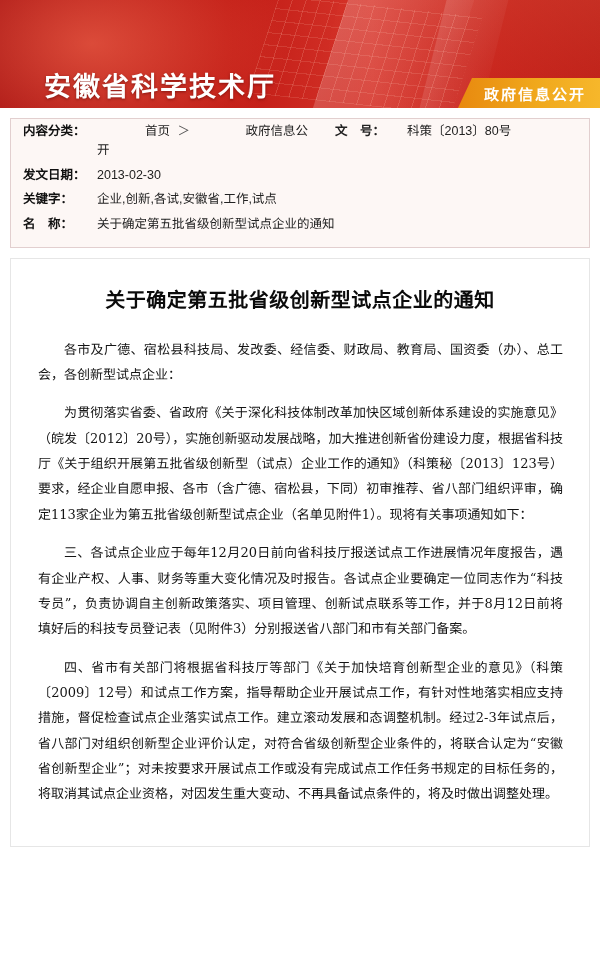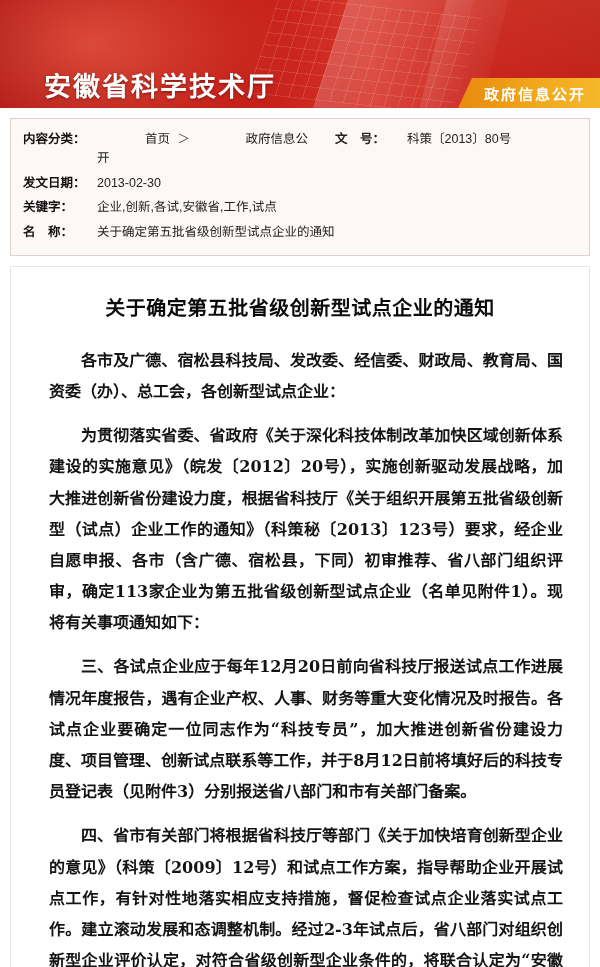--- a/index.html
+++ b/index.html
@@ -92,21 +92,21 @@
     letter-spacing: 2px;
     font-family: "DejaVu Serif", "Liberation Serif", serif;
     clip-path: polygon(14px 0, 100% 0, 100% 100%, 0 100%);
   }
 
   
   .meta {
     margin: 10px 10px 0 10px;
     border: 1px solid #e2cfcf;
     background: #fdf7f5;
-    padding: 8px 12px 10px 12px;
+    padding: 0 12px 10px 12px;
     font-size: 12.5px;
     color: #222;
   }
   .meta table {
     width: 100%;
     border-collapse: collapse;
   }
   .meta td {
     padding: 3px 0;
     vertical-align: top;
@@ -141,28 +141,27 @@
     text-align: center;
     font-family: "DejaVu Serif", "Liberation Serif", serif;
     font-size: 20px;
     font-weight: bold;
     color: #0b0b0b;
     line-height: 1.5;
     margin: 4px 0 22px 0;
     letter-spacing: 0.5px;
   }
   .doc p {
-    margin: 0 0 13px 12px;
-    font-family: "DejaVu Serif", "Liberation Serif", serif;
-    font-size: 16px;
+    margin: 0 0 13px 1px;
+    font-family: "DejaVu Serif", "Liberation Serif", serif;
+    font-size: 13px;
     line-height: 1.95;
     text-align: justify;
     text-indent: 2em;
     color: #141414;
-    font-weight: bold;
   }
 </style>
 </head>
 <body>
 
 <div class="page">
 
   <div class="banner">
     <div class="glow"></div>
     <div class="swoosh"></div>
@@ -201,17 +200,17 @@
         <td colspan="3">关于确定第五批省级创新型试点企业的通知</td>
       </tr>
     </tbody>
       </table>
   </div>
 
   <div class="doc">
     <h1 class="doc-title">关于确定第五批省级创新型试点企业的通知</h1>
     <p>各市及广德、宿松县科技局、发改委、经信委、财政局、教育局、国资委（办）、总工会，各创新型试点企业：</p>
     <p>为贯彻落实省委、省政府《关于深化科技体制改革加快区域创新体系建设的实施意见》（皖发〔2012〕20号），实施创新驱动发展战略，加大推进创新省份建设力度，根据省科技厅《关于组织开展第五批省级创新型（试点）企业工作的通知》（科策秘〔2013〕123号）要求，经企业自愿申报、各市（含广德、宿松县，下同）初审推荐、省八部门组织评审，确定113家企业为第五批省级创新型试点企业（名单见附件1）。现将有关事项通知如下：</p>
-    <p>三、各试点企业应于每年12月20日前向省科技厅报送试点工作进展情况年度报告，遇有企业产权、人事、财务等重大变化情况及时报告。各试点企业要确定一位同志作为“科技专员”，加大推进创新省份建设力度、项目管理、创新试点联系等工作，并于8月12日前将填好后的科技专员登记表（见附件3）分别报送省八部门和市有关部门备案。</p>
+    <p>三、各试点企业应于每年12月20日前向省科技厅报送试点工作进展情况年度报告，遇有企业产权、人事、财务等重大变化情况及时报告。各试点企业要确定一位同志作为“科技专员”，负责协调自主创新政策落实、项目管理、创新试点联系等工作，并于8月12日前将填好后的科技专员登记表（见附件3）分别报送省八部门和市有关部门备案。</p>
     <p>四、省市有关部门将根据省科技厅等部门《关于加快培育创新型企业的意见》（科策〔2009〕12号）和试点工作方案，指导帮助企业开展试点工作，有针对性地落实相应支持措施，督促检查试点企业落实试点工作。建立滚动发展和态调整机制。经过2-3年试点后，省八部门对组织创新型企业评价认定，对符合省级创新型企业条件的，将联合认定为“安徽省创新型企业”；对未按要求开展试点工作或没有完成试点工作任务书规定的目标任务的，将取消其试点企业资格，对因发生重大变动、不再具备试点条件的，将及时做出调整处理。</p>
   </div>
 
 </div>
 
 </body></html>

